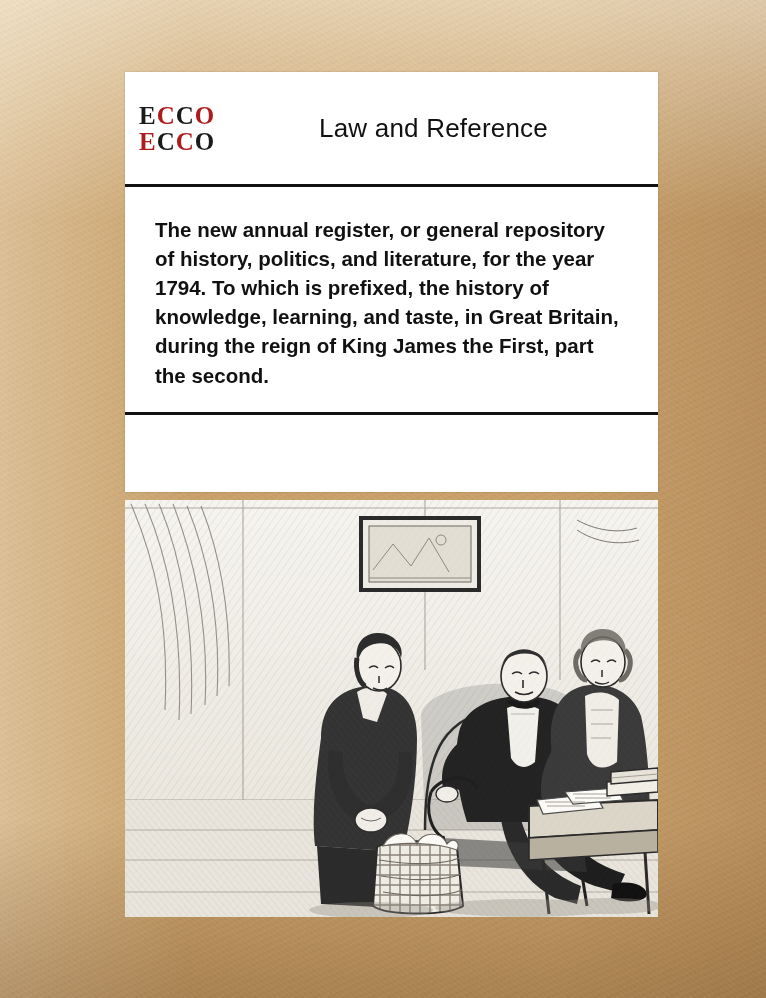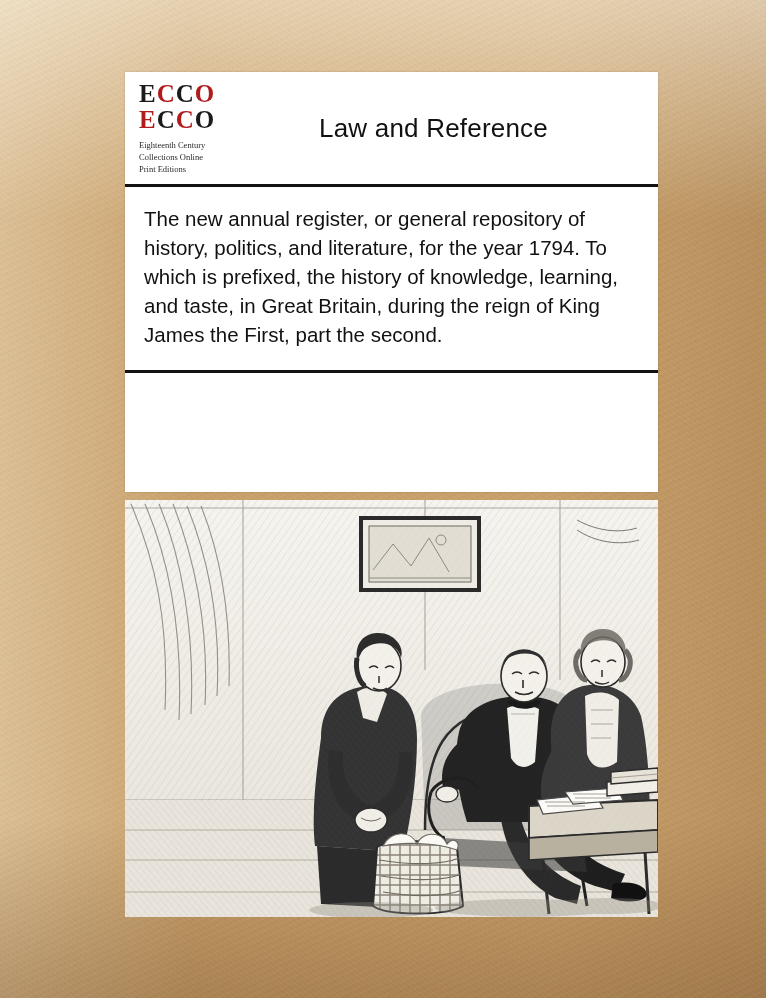--- a/index.html
+++ b/index.html
@@ -107,22 +107,22 @@
   .title-block {
     padding: 16px 18px 10px 18px;
     border-bottom: 3px solid #111;
     min-height: 186px;
     box-sizing: border-box;
   }
   .title-text {
     font-size: 20.5px;
     line-height: 1.42;
     color: #111;
-    margin: 1px;
-    font-weight: 400;
+    margin: 12px;
+    font-weight: 700;
   }
 
   .blank-block {
     height: 84px;
   }
 
   
   .illus {
     position: absolute;
     left: 125px;
@@ -152,25 +152,20 @@
             <span class="red">C</span>
             <span>C</span>
             <span class="red">O</span>
         </div>
         <div class="ecco-row second">
           <span class="red">E</span>
             <span>C</span>
             <span class="red">C</span>
             <span>O</span>
         </div>
-      </div>
-      <div class="ecco-sub">
-        <div>Eighteenth Century</div>
-        <div>Collections Online</div>
-        <div>Print Editions</div>
       </div>
     </div>
 
     <div class="ecco-title">Law and Reference</div>
   </div>
 
   <div class="title-block">
     <p class="title-text">The new annual register, or general repository of history, politics, and literature, for the year 1794. To which is prefixed, the history of knowledge, learning, and taste, in Great Britain, during the reign of King James the First, part the second.</p>
   </div>
 

